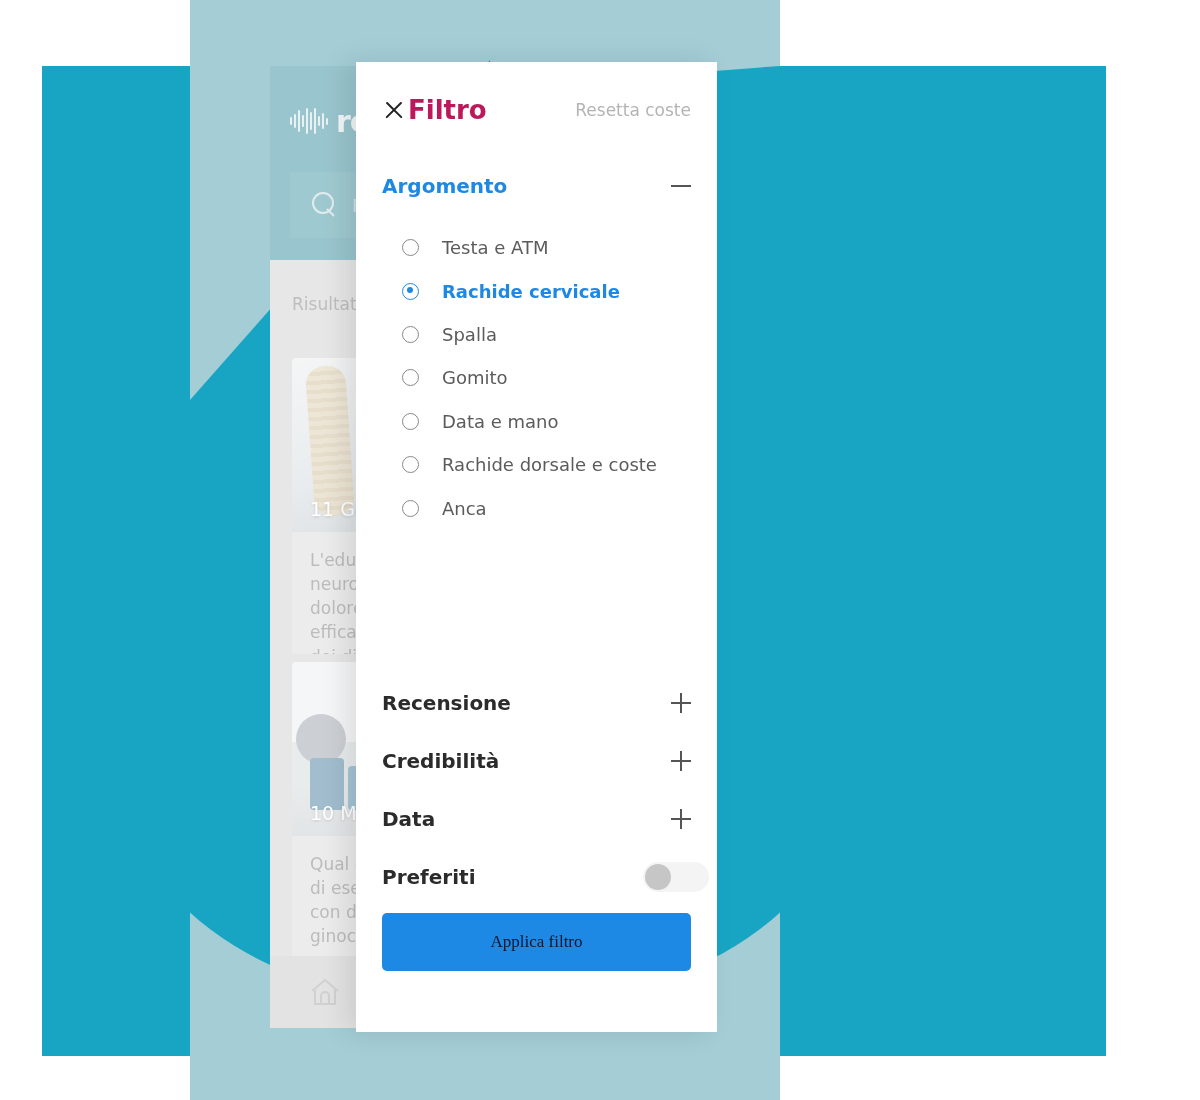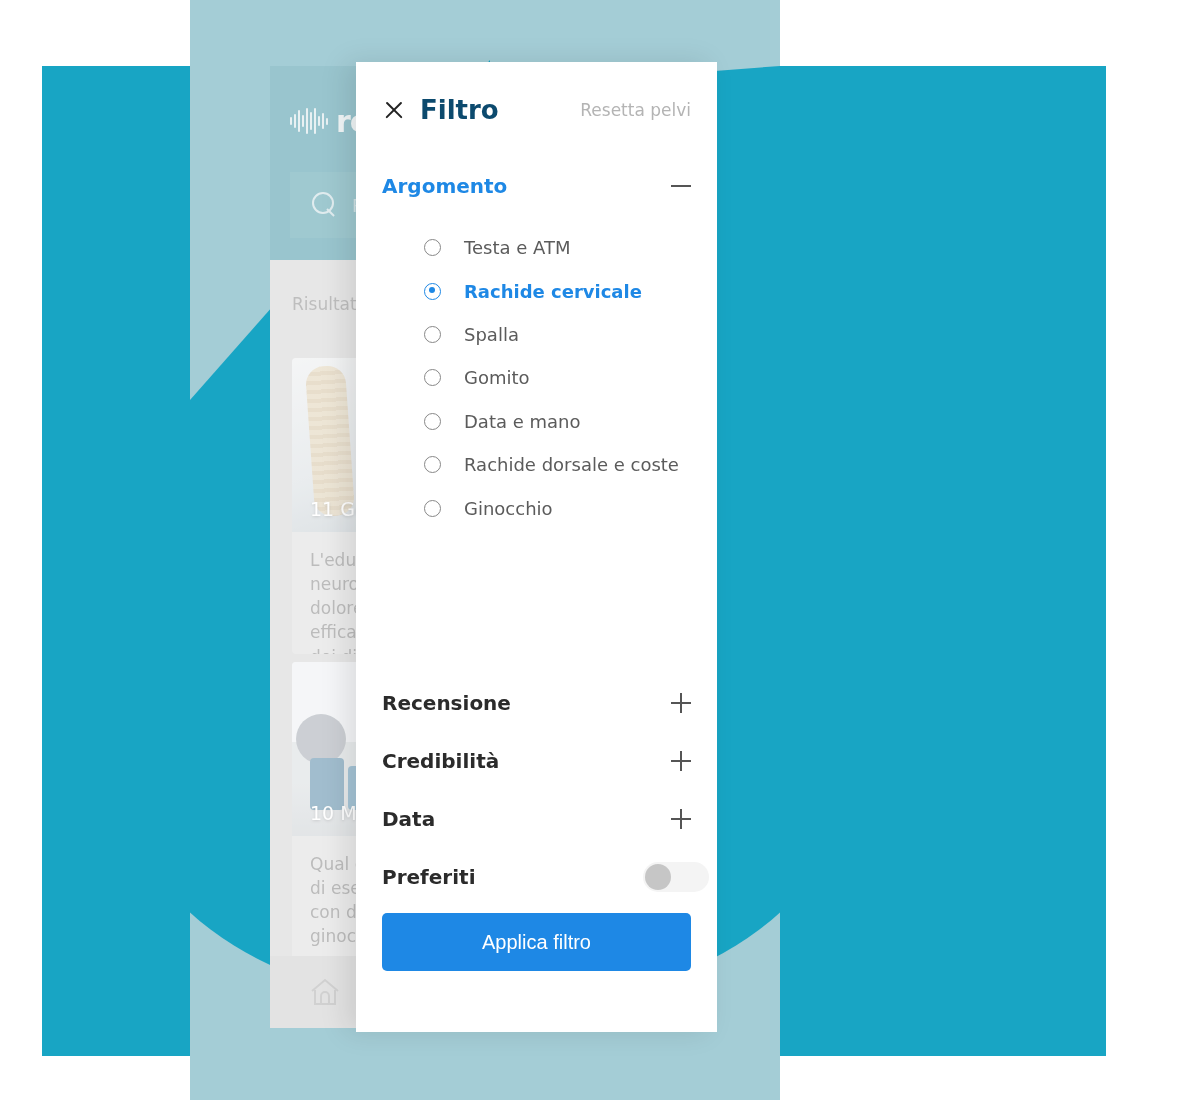--- a/index.html
+++ b/index.html
@@ -141,34 +141,34 @@
   .panel-head{
     position:absolute;left:0;top:0;width:100%;height:96px;
     display:flex;align-items:center;padding:0 26px 0 26px;box-sizing:border-box;
   }
   .close-ico{width:24px;height:24px;position:relative;flex:none;cursor:pointer;}
   .close-ico::before,.close-ico::after{
     content:"";position:absolute;left:1px;top:11px;width:22px;height:2.4px;background:#222;border-radius:1px;
   }
   .close-ico::before{transform:rotate(45deg);}
   .close-ico::after{transform:rotate(-45deg);}
-  .panel-title{font-size:26px;font-weight:700;color:#0c4a6e;margin-left:14px;}
+  .panel-title{font-size:26px;font-weight:700;color:#be185d;margin-left:2px;}
   .reset-link{margin-left:auto;font-size:17px;color:#b4b4b4;cursor:pointer;white-space:nowrap;}
 
   .section-open{position:absolute;left:0;top:98px;width:100%;}
   .sec-head{
     display:flex;align-items:center;padding:0 26px;box-sizing:border-box;height:52px;cursor:pointer;
   }
   .sec-title{font-size:20px;font-weight:700;}
   .sec-title.active{color:#1e88e5;}
   .sign{margin-left:auto;width:20px;height:20px;position:relative;}
   .sign::before{content:"";position:absolute;left:0;top:9px;width:20px;height:1.8px;background:#555;}
   .sign.plus::after{content:"";position:absolute;left:9px;top:0;width:1.8px;height:20px;background:#555;}
 
-  .opt-list{margin-top:14px;padding-left:22px;}
+  .opt-list{margin-top:14px;}
   .opt{
     display:flex;align-items:center;height:43.4px;padding-left:46px;box-sizing:border-box;cursor:pointer;
   }
   .radio{
     width:17px;height:17px;border-radius:50%;border:1.6px solid #888;box-sizing:border-box;flex:none;
     position:relative;
   }
   .opt.sel .radio{border-color:#1e88e5;}
   .opt.sel .radio::after{
     content:"";position:absolute;left:3.5px;top:3.5px;width:6px;height:6px;border-radius:50%;background:#1e88e5;
@@ -189,22 +189,22 @@
   .switch{
     margin-left:auto;margin-right:-18px;width:66px;height:30px;border-radius:15px;background:#f4f4f4;
     position:relative;cursor:pointer;flex:none;
   }
   .switch .knob{
     position:absolute;left:2px;top:2px;width:26px;height:26px;border-radius:50%;background:#c6c6c6;
   }
 
   .apply-btn{
     position:absolute;left:26px;bottom:61px;width:309px;height:58px;
-    background:#1e88e5;border:0;border-radius:5px;color:#ffffff;font-size:20px;
-    font-family:Liberation Sans, sans-serif;cursor:pointer;
+    background:#1e88e5;border:0;border-radius:5px;color:#0f172a;font-size:17px;
+    font-family:Liberation Serif, serif;cursor:pointer;
   }
 </style>
 </head>
 <body>
 
 <div class="stage">
 
   <div class="bg-cyan"></div>
   <div class="bg-band-top">
     <div class="cut-left"></div>
@@ -289,21 +289,21 @@
     </div>
   </div>
 
   <div class="scrim"></div>
 
   <div class="panel">
 
     <div class="panel-head">
       <span class="close-ico"></span>
       <span class="panel-title">Filtro</span>
-      <span class="reset-link">Resetta pelvi</span>
+      <span class="reset-link">Resetta coste</span>
     </div>
 
     <div class="section-open">
       <div class="sec-head">
         <span class="sec-title active">Argomento</span>
         <span class="sign"></span>
       </div>
 
       <div class="opt-list">
         <div class="opt">
@@ -325,21 +325,21 @@
         <div class="opt">
           <span class="radio"></span>
           <span class="opt-label">Data e mano</span>
         </div>
         <div class="opt">
           <span class="radio"></span>
           <span class="opt-label">Rachide dorsale e coste</span>
         </div>
         <div class="opt">
           <span class="radio"></span>
-          <span class="opt-label">Ginocchio</span>
+          <span class="opt-label">Anca</span>
         </div>
       </div>
     </div>
 
     <div class="sections-closed">
       <div class="sec-closed">
         <span class="sec-title">Recensione</span>
         <span class="sign plus"></span>
       </div>
       <div class="sec-closed">

